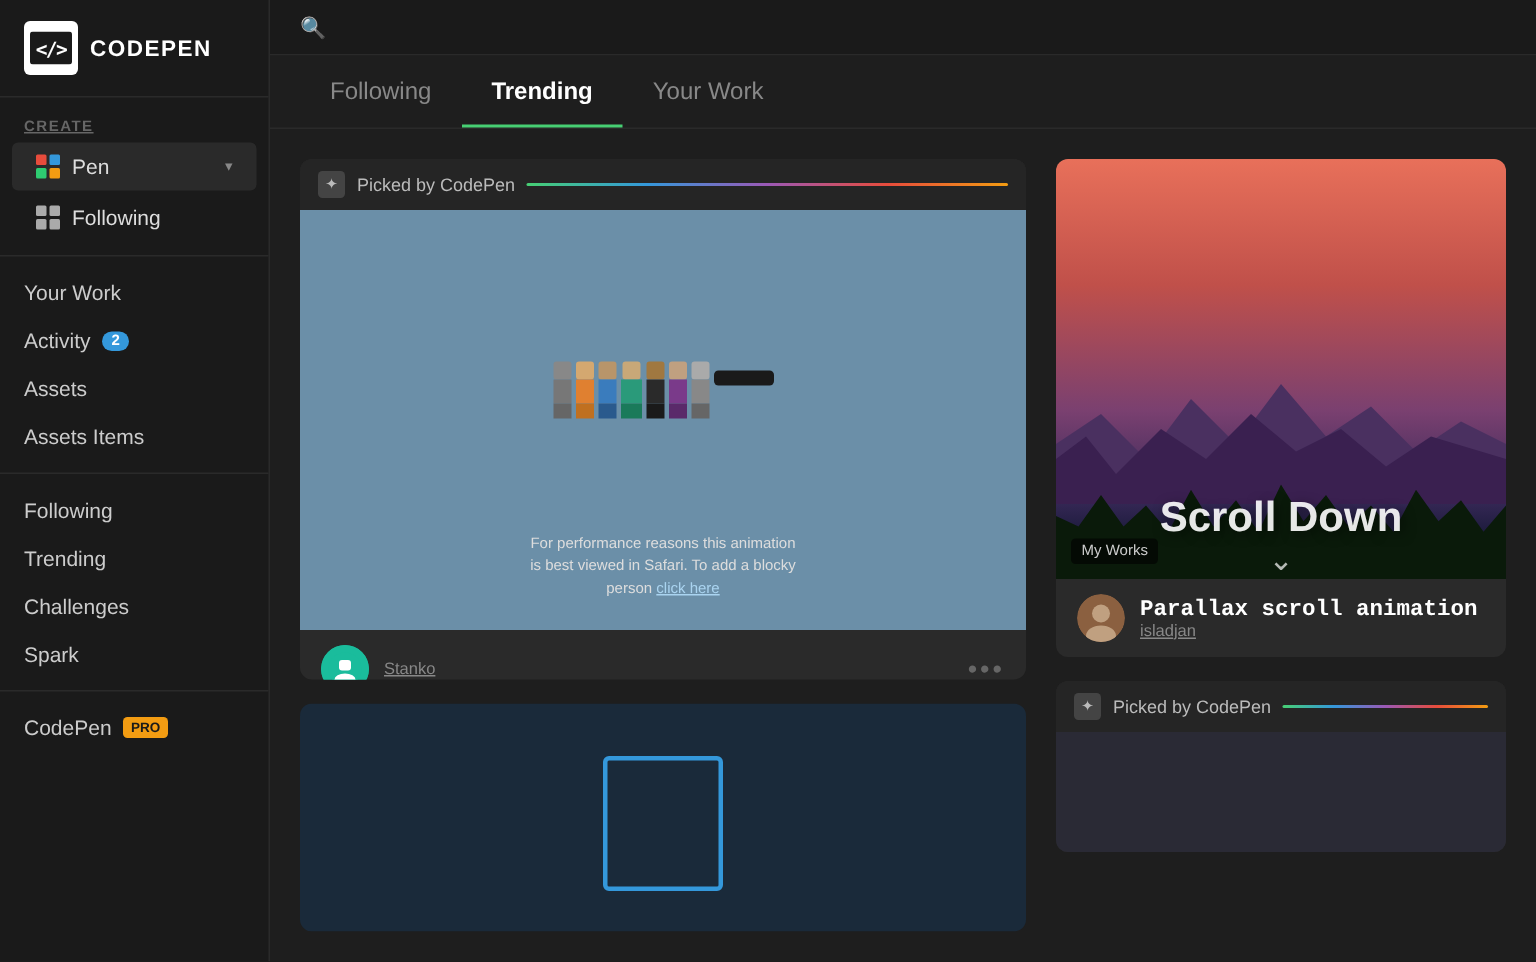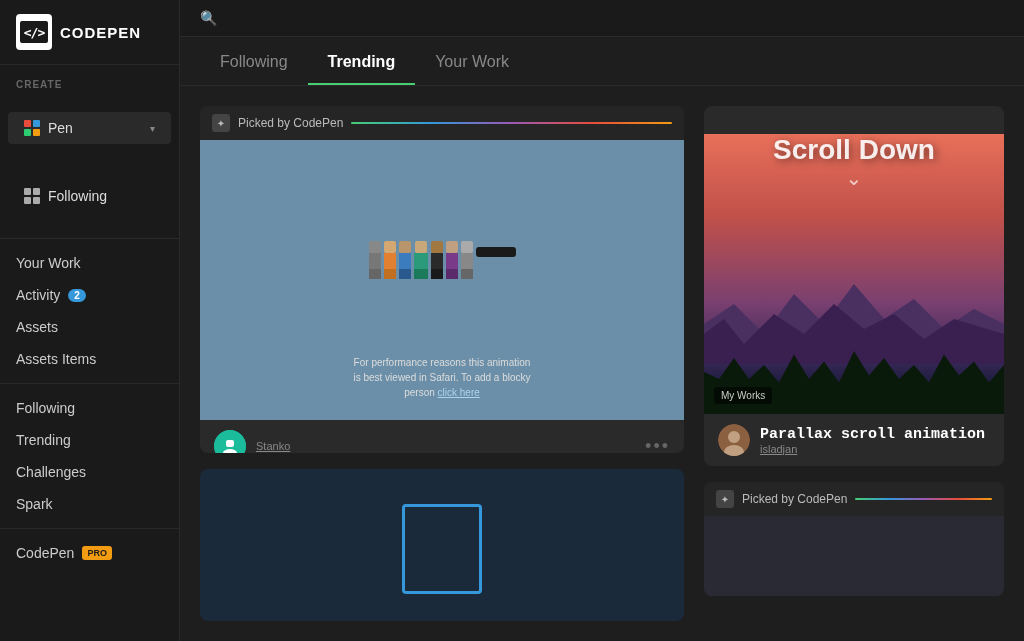--- a/index.html
+++ b/index.html
@@ -51,28 +51,29 @@
       letter-spacing: 1px;
       text-transform: uppercase;
     }
     .sidebar-section-label {
       padding: 8px 16px 4px;
       font-size: 10px;
       font-weight: 700;
       color: #666;
       letter-spacing: 1px;
       text-transform: uppercase;
+      text-decoration: underline;
     }
     .sidebar-create-item {
       padding: 8px 16px;
       display: flex;
       align-items: center;
       cursor: pointer;
       border-radius: 4px;
-      margin: 18px 8px;
+      margin: 1px 8px;
     }
     .sidebar-create-item.pen-item {
       background: #2a2a2a;
       display: flex;
       align-items: center;
       justify-content: space-between;
     }
     .pen-left {
       display: flex;
       align-items: center;
@@ -284,25 +285,24 @@
     .card-title { font-size: 15px; font-weight: 700; color: #fff; font-family: Liberation Mono, monospace; }
     .card-author { font-size: 11px; color: #888; text-decoration: underline; }
     .card-more { color: #666; font-size: 18px; letter-spacing: 2px; cursor: pointer; }
 
     
     .parallax-card-preview {
       width: 100%;
       height: 280px;
       background: linear-gradient(180deg, #e8705a 0%, #c0504a 30%, #7a4070 60%, #3a2a5a 80%, #1a1a3a 90%, #1a2a1a 100%);
       display: flex;
-      align-items: flex-start;
+      align-items: flex-end;
       justify-content: center;
       position: relative;
       overflow: hidden;
-      margin-top: 28px;
     }
     .mountain-trees {
       position: absolute;
       bottom: 0;
       left: 0;
       right: 0;
       height: 70px;
       background: #0a1a0a;
       clip-path: polygon(0 100%, 0 40%, 5% 50%, 10% 20%, 15% 50%, 20% 30%, 25% 55%, 30% 15%, 35% 50%, 40% 25%, 45% 55%, 50% 10%, 55% 45%, 60% 20%, 65% 50%, 70% 30%, 75% 55%, 80% 15%, 85% 45%, 90% 25%, 95% 55%, 100% 30%, 100% 100%);
     }

